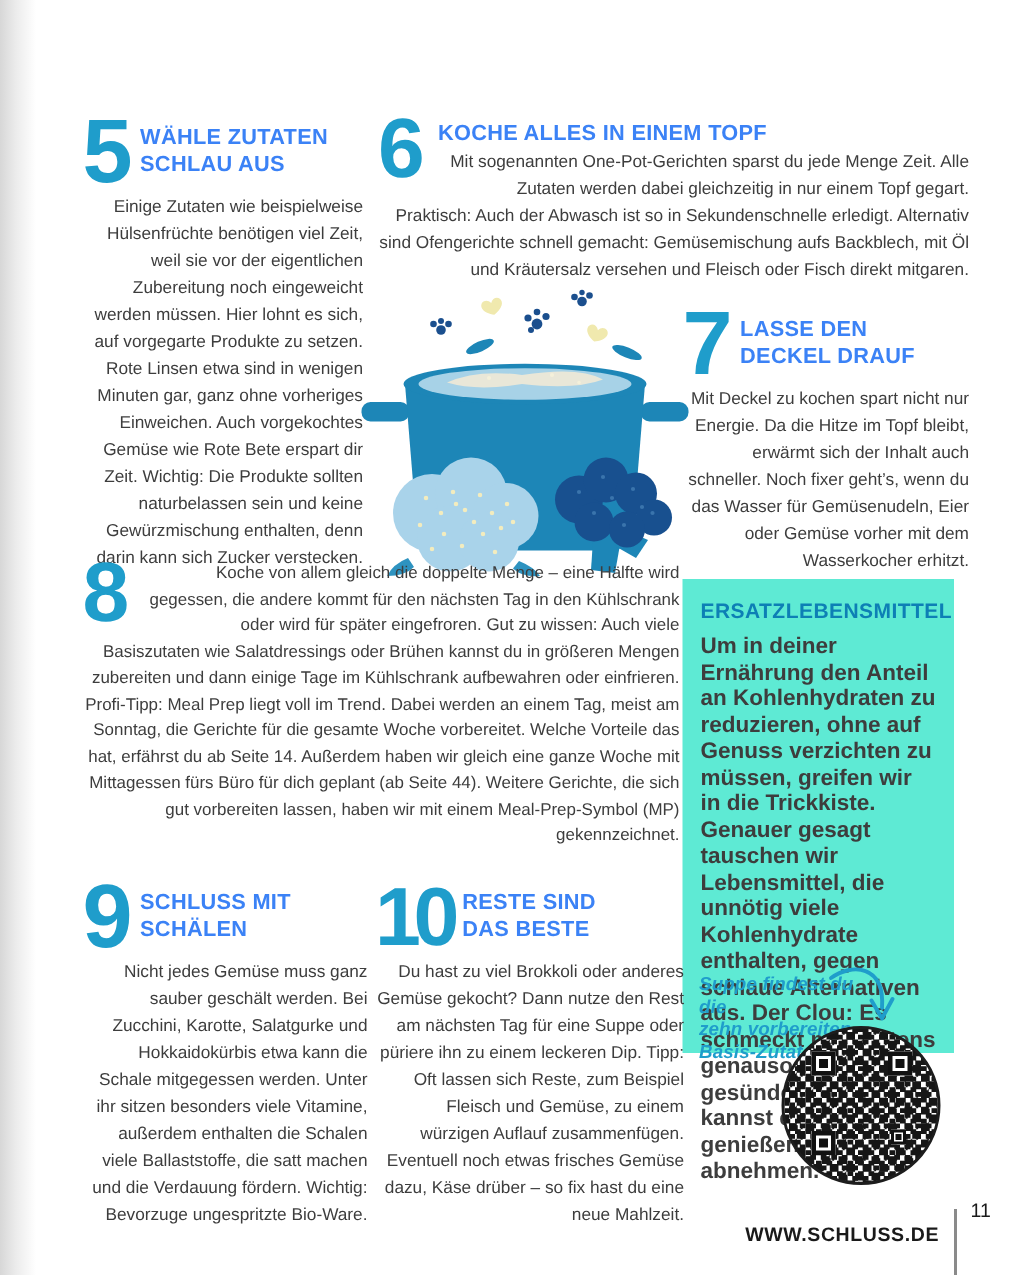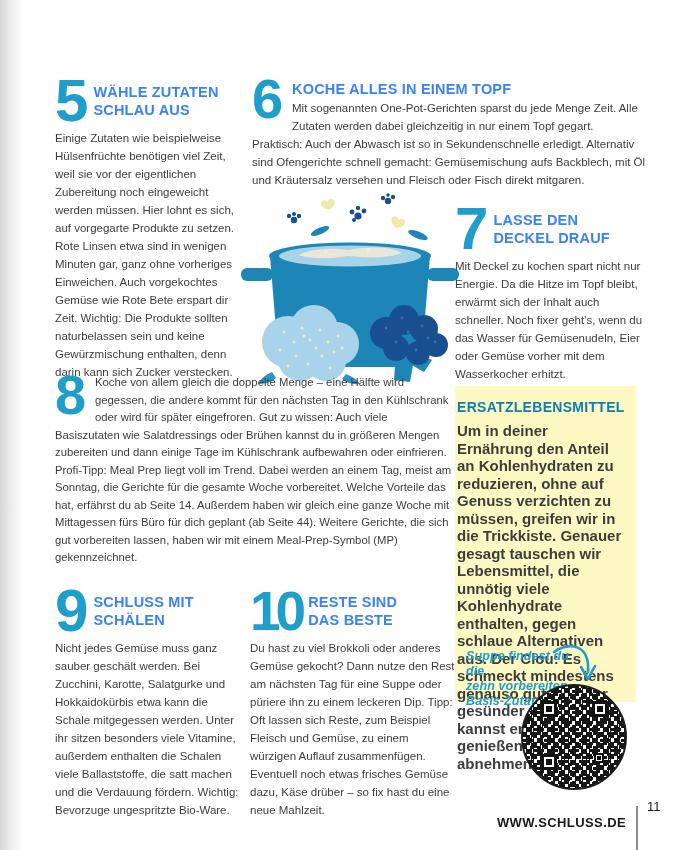--- a/index.html
+++ b/index.html
@@ -19,36 +19,36 @@
   .tip-head { display:flex; align-items:flex-start; gap:7px; }
   .tip-num {
     font-size:60px; font-weight:bold; color:#1F9DCB; line-height:46px;
     letter-spacing:-2px; flex:0 0 auto;
   }
   .num-tight { font-size:55px; letter-spacing:-5px; }
   .tip-title {
     font-size:14.5px; font-weight:bold; color:#3b82f6; line-height:18px;
     padding-top:5px; white-space:pre-line; letter-spacing:0.2px;
   }
-  .tip-body { font-size:11.5px; line-height:18px; margin-top:5px; text-align:left; }
+  .tip-body { font-size:11.5px; line-height:18px; margin-top:5px; text-align:right; }
   
   .tip.wide .tip-num { float:left; width:40px; height:40px; line-height:42px; font-size:56px; }
   .tip.wide .tip-title { padding-top:2px; margin-bottom:1px; white-space:normal; }
   .tip.wide .tip-body { margin-top:0; }
   .tip5  { left:55px;  top:78px;  width:187px; }
   .tip6  { left:252px; top:78px;  width:394px; }
   .tip7  { left:455px; top:206px; width:191px; }
   .tip8  { left:55px;  top:374px; width:398px; }
   .tip8 .tip-body { font-size:11.3px; line-height:17.5px; }
   .tip9  { left:55px;  top:588px; width:190px; }
   .tip10 { left:250px; top:588px; width:206px; }
   
   .info-box {
     position:absolute; left:455px; top:386px; width:181px; height:316px;
-    background:#fef9c3; padding:13px 12px 0 2px;
+    background:#5eead4; padding:13px 12px 0 12px;
   }
   .info-box-title { font-size:14px; font-weight:bold; color:#0D7FB5; letter-spacing:0.3px; margin-bottom:7px; }
   .info-box-body  { font-size:15px; line-height:17.5px; color:#3d3d3d;font-weight:bold; }
   
   .qr-note {
     position:absolute; left:466px; top:649px; width:120px;
     font-size:12.5px; line-height:15px; font-weight:bold; font-style:italic;
     color:#1F9DCB; letter-spacing:0.1px;
   }
   .qr-arrow { position:absolute; left:552px; top:640px; }

